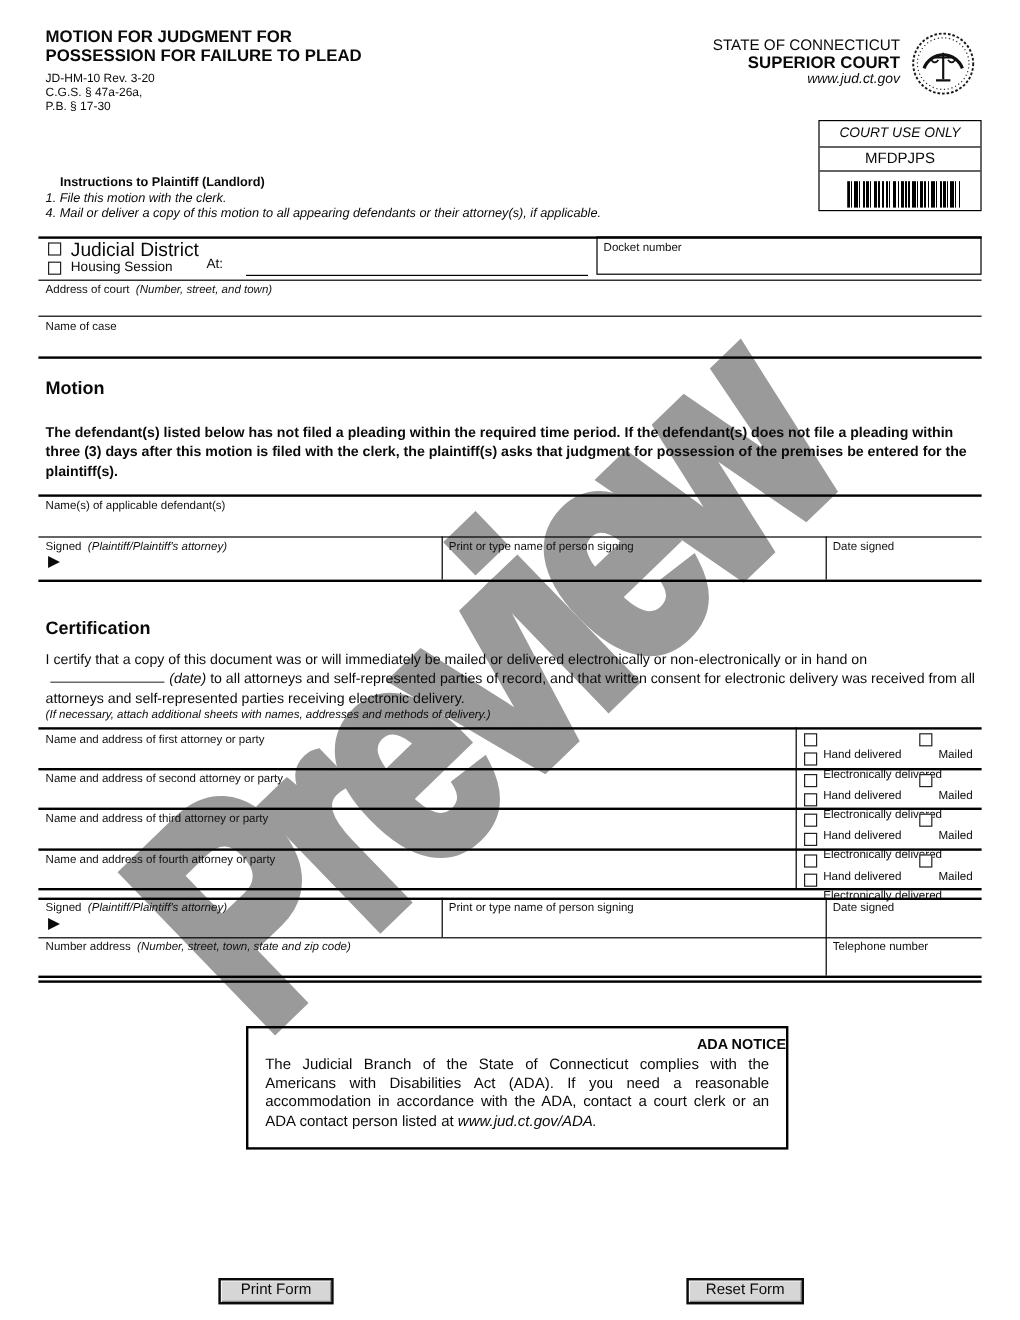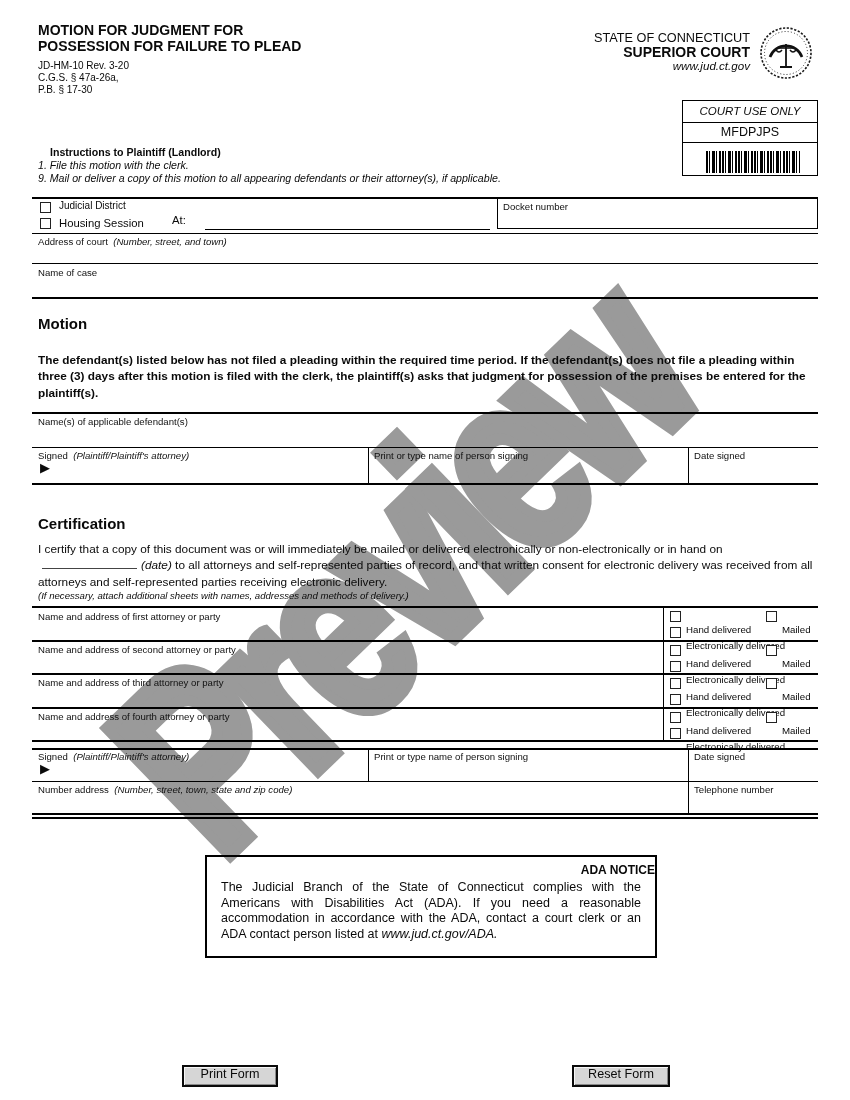--- a/index.html
+++ b/index.html
@@ -75,26 +75,26 @@
 
     <div class="courtbox">
       <div class="r1">COURT USE ONLY</div>
       <div class="r2">MFDPJPS</div>
       <div class="barcode"></div>
     </div>
 
     <div class="abs" style="left:38px;top:146px;font-size:10.6px;line-height:13px;">
       <div style="font-weight:bold;padding-left:12px;">Instructions to Plaintiff (Landlord)</div>
       <div style="font-style:italic;">1. File this motion with the clerk.</div>
-      <div style="font-style:italic;">9. Mail or deliver a copy of this motion to all appearing defendants or their attorney(s), if applicable.</div>
+      <div style="font-style:italic;">4. Mail or deliver a copy of this motion to all appearing defendants or their attorney(s), if applicable.</div>
     </div>
 
     <div class="hl" style="left:32px;top:197px;width:786px;height:2px;"></div>
     <div class="cb" style="left:40px;top:202px;"></div>
-    <div class="abs" style="left:59px;top:200px;font-size:10px;">Judicial District</div>
+    <div class="abs" style="left:59px;top:200px;font-size:16px;">Judicial District</div>
     <div class="cb" style="left:40px;top:218px;"></div>
     <div class="abs" style="left:59px;top:217px;font-size:11.3px;">Housing Session</div>
     <div class="abs" style="left:172px;top:214px;font-size:11.3px;">At:</div>
     <div class="hl" style="left:205px;top:229px;width:285px;height:1px;"></div>
 
     <div class="docketbox">
       <div class="lab" style="left:5px;top:3px;">Docket number</div>
     </div>
 
     <div class="hl" style="left:32px;top:233px;width:786px;height:1px;"></div>

